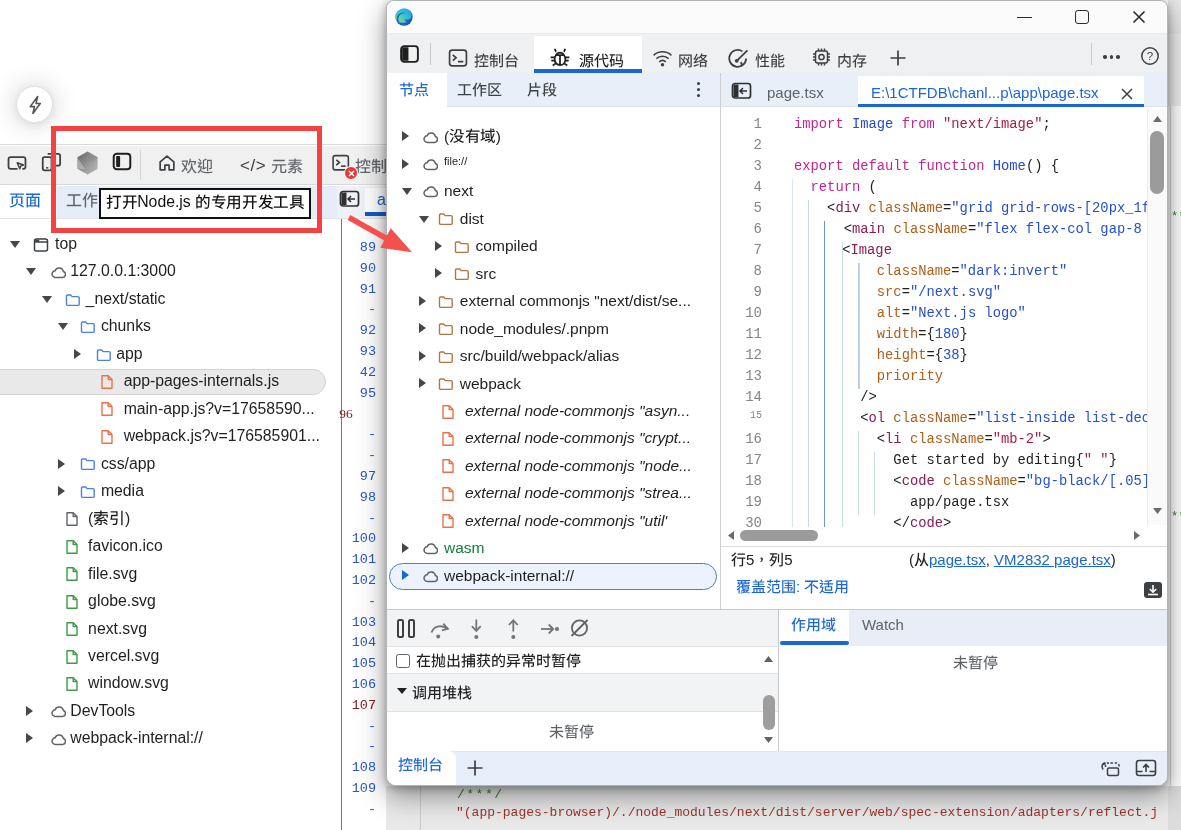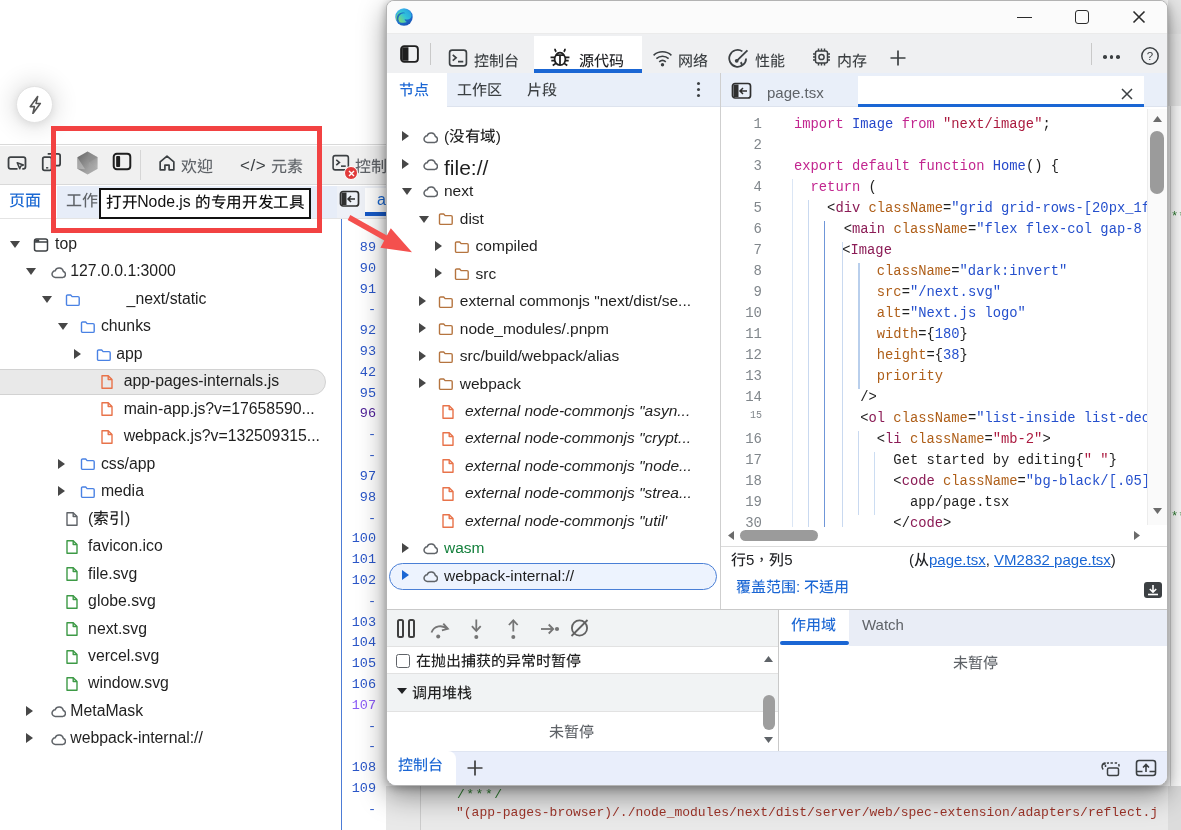--- a/index.html
+++ b/index.html
@@ -168,21 +168,21 @@
 <div style="position:absolute;left:55px;top:234.8px;font-size:15.8px;color:#1f1f1f;white-space:nowrap;line-height:1.2;"><span>top</span></div>
 <div style="position:absolute;left:25.8px;top:268.48px;width:0;height:0;border-left:5.8px solid transparent;border-right:5.8px solid transparent;border-top:7.2px solid #474747"></div>
 <svg style="position:absolute;left:48.8px;top:263.58px;" width="17" height="17" viewBox="0 0 16 16">
     <path d="M6.1 12.6a3.1 3.1 0 0 1-.3-6.2A4 4 0 0 1 13.5 7a2.9 2.9 0 0 1-.4 5.6z" fill="none" stroke="#5f6368" stroke-width="1.4"></path>
   </svg>
 <div style="position:absolute;left:70.3px;top:262.28px;font-size:15.8px;color:#1f1f1f;white-space:nowrap;line-height:1.2;"><span>127.0.0.1:3000</span></div>
 <div style="position:absolute;left:42px;top:295.96px;width:0;height:0;border-left:5.8px solid transparent;border-right:5.8px solid transparent;border-top:7.2px solid #474747"></div>
 <svg style="position:absolute;left:64.6px;top:291.56px;" width="16" height="16" viewBox="0 0 16 16">
     <path d="M1.5 4.2c0-.7.5-1.2 1.2-1.2h3l1.4 1.6h5.9c.7 0 1.2.5 1.2 1.2v6.4c0 .7-.5 1.2-1.2 1.2H2.7c-.7 0-1.2-.5-1.2-1.2z" fill="none" stroke="#4a82e4" stroke-width="1.4" stroke-linejoin="round"></path>
   </svg>
-<div style="position:absolute;left:85.6px;top:289.76px;font-size:15.8px;color:#1f1f1f;white-space:nowrap;line-height:1.2;margin-left:41px;"><span>_next/static</span></div>
+<div style="position:absolute;left:85.6px;top:289.76px;font-size:15.8px;color:#1f1f1f;white-space:nowrap;line-height:1.2;"><span>_next/static</span></div>
 <div style="position:absolute;left:58.2px;top:323.44px;width:0;height:0;border-left:5.8px solid transparent;border-right:5.8px solid transparent;border-top:7.2px solid #474747"></div>
 <svg style="position:absolute;left:80.4px;top:319.04px;" width="16" height="16" viewBox="0 0 16 16">
     <path d="M1.5 4.2c0-.7.5-1.2 1.2-1.2h3l1.4 1.6h5.9c.7 0 1.2.5 1.2 1.2v6.4c0 .7-.5 1.2-1.2 1.2H2.7c-.7 0-1.2-.5-1.2-1.2z" fill="none" stroke="#4a82e4" stroke-width="1.4" stroke-linejoin="round"></path>
   </svg>
 <div style="position:absolute;left:100.9px;top:317.24px;font-size:15.8px;color:#1f1f1f;white-space:nowrap;line-height:1.2;"><span>chunks</span></div>
 <div style="position:absolute;left:74.4px;top:348.72px;width:0;height:0;border-top:5.8px solid transparent;border-bottom:5.8px solid transparent;border-left:7.2px solid #474747"></div>
 <svg style="position:absolute;left:96.2px;top:346.52px;" width="16" height="16" viewBox="0 0 16 16">
     <path d="M1.5 4.2c0-.7.5-1.2 1.2-1.2h3l1.4 1.6h5.9c.7 0 1.2.5 1.2 1.2v6.4c0 .7-.5 1.2-1.2 1.2H2.7c-.7 0-1.2-.5-1.2-1.2z" fill="none" stroke="#4a82e4" stroke-width="1.4" stroke-linejoin="round"></path>
   </svg>
 <div style="position:absolute;left:116.2px;top:344.72px;font-size:15.8px;color:#1f1f1f;white-space:nowrap;line-height:1.2;"><span>app</span></div>
@@ -193,21 +193,21 @@
 <div style="position:absolute;left:123.65px;top:372.2px;font-size:15.8px;color:#1f1f1f;white-space:nowrap;line-height:1.2;"><span>app-pages-internals.js</span></div>
 <svg style="position:absolute;left:99.15px;top:401.48px;" width="16" height="16" viewBox="0 0 16 16">
     <path d="M3 1.7h6.2L13 5.5v8.8H3z" fill="none" stroke="#e8734a" stroke-width="1.4" stroke-linejoin="round"></path>
     <path d="M9.2 1.7v3.8H13" fill="none" stroke="#e8734a" stroke-width="1.4" stroke-linejoin="round"></path>
   </svg>
 <div style="position:absolute;left:123.65px;top:399.68px;font-size:15.8px;color:#1f1f1f;white-space:nowrap;line-height:1.2;"><span>main-app.js?v=17658590...</span></div>
 <svg style="position:absolute;left:99.15px;top:428.96px;" width="16" height="16" viewBox="0 0 16 16">
     <path d="M3 1.7h6.2L13 5.5v8.8H3z" fill="none" stroke="#e8734a" stroke-width="1.4" stroke-linejoin="round"></path>
     <path d="M9.2 1.7v3.8H13" fill="none" stroke="#e8734a" stroke-width="1.4" stroke-linejoin="round"></path>
   </svg>
-<div style="position:absolute;left:123.65px;top:427.16px;font-size:15.8px;color:#1f1f1f;white-space:nowrap;line-height:1.2;"><span>webpack.js?v=132509315...</span></div>
+<div style="position:absolute;left:123.65px;top:427.16px;font-size:15.8px;color:#1f1f1f;white-space:nowrap;line-height:1.2;"><span>webpack.js?v=176585901...</span></div>
 <div style="position:absolute;left:58.2px;top:458.64px;width:0;height:0;border-top:5.8px solid transparent;border-bottom:5.8px solid transparent;border-left:7.2px solid #474747"></div>
 <svg style="position:absolute;left:80.4px;top:456.44px;" width="16" height="16" viewBox="0 0 16 16">
     <path d="M1.5 4.2c0-.7.5-1.2 1.2-1.2h3l1.4 1.6h5.9c.7 0 1.2.5 1.2 1.2v6.4c0 .7-.5 1.2-1.2 1.2H2.7c-.7 0-1.2-.5-1.2-1.2z" fill="none" stroke="#4a82e4" stroke-width="1.4" stroke-linejoin="round"></path>
   </svg>
 <div style="position:absolute;left:100.9px;top:454.64px;font-size:15.8px;color:#1f1f1f;white-space:nowrap;line-height:1.2;"><span>css/app</span></div>
 <div style="position:absolute;left:58.2px;top:486.12px;width:0;height:0;border-top:5.8px solid transparent;border-bottom:5.8px solid transparent;border-left:7.2px solid #474747"></div>
 <svg style="position:absolute;left:80.4px;top:483.92px;" width="16" height="16" viewBox="0 0 16 16">
     <path d="M1.5 4.2c0-.7.5-1.2 1.2-1.2h3l1.4 1.6h5.9c.7 0 1.2.5 1.2 1.2v6.4c0 .7-.5 1.2-1.2 1.2H2.7c-.7 0-1.2-.5-1.2-1.2z" fill="none" stroke="#4a82e4" stroke-width="1.4" stroke-linejoin="round"></path>
   </svg>
 <div style="position:absolute;left:100.9px;top:482.12px;font-size:15.8px;color:#1f1f1f;white-space:nowrap;line-height:1.2;"><span>media</span></div>
@@ -247,50 +247,50 @@
 <div style="position:absolute;left:88.1px;top:647px;font-size:15.8px;color:#1f1f1f;white-space:nowrap;line-height:1.2;"><span>vercel.svg</span></div>
 <svg style="position:absolute;left:63.6px;top:676.28px;" width="16" height="16" viewBox="0 0 16 16">
     <path d="M3 1.7h6.2L13 5.5v8.8H3z" fill="none" stroke="#3d9a46" stroke-width="1.4" stroke-linejoin="round"></path>
     <path d="M9.2 1.7v3.8H13" fill="none" stroke="#3d9a46" stroke-width="1.4" stroke-linejoin="round"></path>
   </svg>
 <div style="position:absolute;left:88.1px;top:674.48px;font-size:15.8px;color:#1f1f1f;white-space:nowrap;line-height:1.2;"><span>window.svg</span></div>
 <div style="position:absolute;left:25.8px;top:705.96px;width:0;height:0;border-top:5.8px solid transparent;border-bottom:5.8px solid transparent;border-left:7.2px solid #474747"></div>
 <svg style="position:absolute;left:48.8px;top:703.26px;" width="17" height="17" viewBox="0 0 16 16">
     <path d="M6.1 12.6a3.1 3.1 0 0 1-.3-6.2A4 4 0 0 1 13.5 7a2.9 2.9 0 0 1-.4 5.6z" fill="none" stroke="#5f6368" stroke-width="1.4"></path>
   </svg>
-<div style="position:absolute;left:70.3px;top:701.96px;font-size:15.8px;color:#1f1f1f;white-space:nowrap;line-height:1.2;"><span>MetaMask</span></div>
+<div style="position:absolute;left:70.3px;top:701.96px;font-size:15.8px;color:#1f1f1f;white-space:nowrap;line-height:1.2;"><span>DevTools</span></div>
 <div style="position:absolute;left:25.8px;top:733.44px;width:0;height:0;border-top:5.8px solid transparent;border-bottom:5.8px solid transparent;border-left:7.2px solid #474747"></div>
 <svg style="position:absolute;left:48.8px;top:730.74px;" width="17" height="17" viewBox="0 0 16 16">
     <path d="M6.1 12.6a3.1 3.1 0 0 1-.3-6.2A4 4 0 0 1 13.5 7a2.9 2.9 0 0 1-.4 5.6z" fill="none" stroke="#5f6368" stroke-width="1.4"></path>
   </svg>
 <div style="position:absolute;left:70.3px;top:729.44px;font-size:15.8px;color:#1f1f1f;white-space:nowrap;line-height:1.2;"><span>webpack-internal://</span></div>
 <div style="position:absolute;left:340.5px;top:219px;width:1.6px;height:611px;background:#4d7cd6"></div>
 <div style="position:absolute;left:316px;top:240px;width:60px;text-align:right;font-size:13.5px;color:#2a56c8;font-family:'Liberation Mono',monospace">89</div>
 <div style="position:absolute;left:316px;top:260.81px;width:60px;text-align:right;font-size:13.5px;color:#2a56c8;font-family:'Liberation Mono',monospace">90</div>
 <div style="position:absolute;left:316px;top:281.62px;width:60px;text-align:right;font-size:13.5px;color:#2a56c8;font-family:'Liberation Mono',monospace">91</div>
 <div style="position:absolute;left:316px;top:302.43px;width:60px;text-align:right;font-size:13.5px;color:#2a56c8;font-family:'Liberation Mono',monospace">-</div>
 <div style="position:absolute;left:316px;top:323.24px;width:60px;text-align:right;font-size:13.5px;color:#2a56c8;font-family:'Liberation Mono',monospace">92</div>
 <div style="position:absolute;left:316px;top:344.05px;width:60px;text-align:right;font-size:13.5px;color:#2a56c8;font-family:'Liberation Mono',monospace">93</div>
 <div style="position:absolute;left:316px;top:364.86px;width:60px;text-align:right;font-size:13.5px;color:#2a56c8;font-family:'Liberation Mono',monospace">42</div>
 <div style="position:absolute;left:316px;top:385.67px;width:60px;text-align:right;font-size:13.5px;color:#2a56c8;font-family:'Liberation Mono',monospace">95</div>
-<div style="position:absolute;left:316px;top:406.48px;width:60px;text-align:right;font-size:13.5px;color:#4c1d95;font-family:Liberation Mono, monospace">96</div>
+<div style="position:absolute;left:316px;top:406.48px;width:60px;text-align:center;font-size:13.5px;color:#7f1d1d;font-family:Liberation Serif, serif">96</div>
 <div style="position:absolute;left:316px;top:427.29px;width:60px;text-align:right;font-size:13.5px;color:#2a56c8;font-family:'Liberation Mono',monospace">-</div>
 <div style="position:absolute;left:316px;top:448.1px;width:60px;text-align:right;font-size:13.5px;color:#2a56c8;font-family:'Liberation Mono',monospace">-</div>
 <div style="position:absolute;left:316px;top:468.91px;width:60px;text-align:right;font-size:13.5px;color:#2a56c8;font-family:'Liberation Mono',monospace">97</div>
 <div style="position:absolute;left:316px;top:489.72px;width:60px;text-align:right;font-size:13.5px;color:#2a56c8;font-family:'Liberation Mono',monospace">98</div>
 <div style="position:absolute;left:316px;top:510.53px;width:60px;text-align:right;font-size:13.5px;color:#2a56c8;font-family:'Liberation Mono',monospace">-</div>
 <div style="position:absolute;left:316px;top:531.34px;width:60px;text-align:right;font-size:13.5px;color:#2a56c8;font-family:'Liberation Mono',monospace">100</div>
 <div style="position:absolute;left:316px;top:552.15px;width:60px;text-align:right;font-size:13.5px;color:#2a56c8;font-family:'Liberation Mono',monospace">101</div>
 <div style="position:absolute;left:316px;top:572.96px;width:60px;text-align:right;font-size:13.5px;color:#2a56c8;font-family:'Liberation Mono',monospace">102</div>
 <div style="position:absolute;left:316px;top:593.77px;width:60px;text-align:right;font-size:13.5px;color:#2a56c8;font-family:'Liberation Mono',monospace">-</div>
 <div style="position:absolute;left:316px;top:614.58px;width:60px;text-align:right;font-size:13.5px;color:#2a56c8;font-family:'Liberation Mono',monospace">103</div>
 <div style="position:absolute;left:316px;top:635.39px;width:60px;text-align:right;font-size:13.5px;color:#2a56c8;font-family:'Liberation Mono',monospace">104</div>
 <div style="position:absolute;left:316px;top:656.2px;width:60px;text-align:right;font-size:13.5px;color:#2a56c8;font-family:'Liberation Mono',monospace">105</div>
 <div style="position:absolute;left:316px;top:677.01px;width:60px;text-align:right;font-size:13.5px;color:#2a56c8;font-family:'Liberation Mono',monospace">106</div>
-<div style="position:absolute;left:316px;top:697.82px;width:60px;text-align:right;font-size:13.5px;color:#8b5cf6;font-family:'Liberation Mono',monospace">107</div>
+<div style="position:absolute;left:316px;top:697.82px;width:60px;text-align:right;font-size:13.5px;color:#7f1d1d;font-family:'Liberation Mono',monospace">107</div>
 <div style="position:absolute;left:316px;top:718.63px;width:60px;text-align:right;font-size:13.5px;color:#2a56c8;font-family:'Liberation Mono',monospace">-</div>
 <div style="position:absolute;left:316px;top:739.44px;width:60px;text-align:right;font-size:13.5px;color:#2a56c8;font-family:'Liberation Mono',monospace">-</div>
 <div style="position:absolute;left:316px;top:760.25px;width:60px;text-align:right;font-size:13.5px;color:#2a56c8;font-family:'Liberation Mono',monospace">108</div>
 <div style="position:absolute;left:316px;top:781.06px;width:60px;text-align:right;font-size:13.5px;color:#2a56c8;font-family:'Liberation Mono',monospace">109</div>
 <div style="position:absolute;left:316px;top:801.87px;width:60px;text-align:right;font-size:13.5px;color:#2a56c8;font-family:'Liberation Mono',monospace">-</div>
 <div style="position:absolute;left:386px;top:786px;width:795px;height:44px;background:#e9e9e9"></div>
 <div style="position:absolute;left:419.5px;top:786px;width:1px;height:44px;background:#cccccc"></div>
 <div class="mono" style="position:absolute;left:457px;top:787px;font-size:13px;color:#2f7d31;letter-spacing:1.5px">/***/</div>
 <div class="mono" style="position:absolute;left:456px;top:805px;font-size:13px;color:#9c3328;white-space:nowrap">"(app-pages-browser)/./node_modules/next/dist/server/web/spec-extension/adapters/reflect.j</div>
 <div style="position:absolute;left:1168px;top:0;width:13px;height:830px;background:#fff"></div>
@@ -451,40 +451,41 @@
 <div style="position:absolute;left:310px;top:87px;width:3.4px;height:3.4px;border-radius:50%;background:#3c4043"></div>
 <div style="position:absolute;left:310px;top:93px;width:3.4px;height:3.4px;border-radius:50%;background:#3c4043"></div>
 <svg style="position:absolute;left:344px;top:81px" width="21" height="18" viewBox="0 0 21 18">
       <rect x="1.5" y="1.5" width="18" height="14.5" rx="2.5" fill="none" stroke="#2f2f2f" stroke-width="1.7"></rect>
       <path d="M2.5 2.5h5v12.5h-5z" fill="#2f2f2f"></path>
       <path d="M16 9H9.5M12 6l-3 3 3 3" fill="none" stroke="#2f2f2f" stroke-width="1.5"></path>
     </svg>
 <div style="position:absolute;left:380px;top:83px;font-size:15px;color:#5f6368;white-space:nowrap;line-height:1.2;"><span>page.tsx</span></div>
 <div style="position:absolute;left:471px;top:75px;width:286px;height:28px;background:#fff"></div>
 <div style="position:absolute;left:471px;top:103px;width:286px;height:2.8px;background:#1a66d4"></div>
+<div style="position:absolute;left:484px;top:83px;font-size:15px;color:#1a66d4;white-space:nowrap;line-height:1.2;"><span>E:\1CTFDB\chanl...p\app\page.tsx</span></div>
 <svg style="position:absolute;left:733px;top:86px" width="14" height="14" viewBox="0 0 14 14">
       <path d="M2 2l10 10M12 2L2 12" stroke="#3c4043" stroke-width="1.5"></path>
     </svg>
 <div style="position:absolute;left:2px;top:561.7px;width:328px;height:27px;border-radius:13.5px;background:#edf3fe;border:1.3px solid #4a7fd6"></div>
 <div style="position:absolute;left:15px;top:130.2px;width:0;height:0;border-top:5.8px solid transparent;border-bottom:5.8px solid transparent;border-left:7.2px solid #474747"></div>
 <svg style="position:absolute;left:34px;top:127.5px" width="17" height="17" viewBox="0 0 16 16">
       <path d="M6.1 12.6a3.1 3.1 0 0 1-.3-6.2A4 4 0 0 1 13.5 7a2.9 2.9 0 0 1-.4 5.6z" fill="none" stroke="#5f6368" stroke-width="1.4"></path>
     </svg>
 <div style="position:absolute;left:57px;top:126.5px;font-size:15.5px;color:#1f1f1f;white-space:nowrap;line-height:1.2;"><span>(</span><svg class="k" width="15.5" height="15.5" viewBox="0 0 1000 1000">
         <use href="#c37"></use>
       </svg><svg class="k" width="15.5" height="15.5" viewBox="0 0 1000 1000">
         <use href="#c32"></use>
       </svg><svg class="k" width="15.5" height="15.5" viewBox="0 0 1000 1000">
         <use href="#c17"></use>
       </svg><span>)</span></div>
 <div style="position:absolute;left:15px;top:157.65px;width:0;height:0;border-top:5.8px solid transparent;border-bottom:5.8px solid transparent;border-left:7.2px solid #474747"></div>
 <svg style="position:absolute;left:34px;top:154.95px" width="17" height="17" viewBox="0 0 16 16">
       <path d="M6.1 12.6a3.1 3.1 0 0 1-.3-6.2A4 4 0 0 1 13.5 7a2.9 2.9 0 0 1-.4 5.6z" fill="none" stroke="#5f6368" stroke-width="1.4"></path>
     </svg>
-<div style="position:absolute;left:57px;top:153.95px;font-size:21px;color:#1f1f1f;white-space:nowrap;line-height:1.2;"><span>file://</span></div>
+<div style="position:absolute;left:57px;top:153.95px;font-size:11px;color:#1f1f1f;white-space:nowrap;line-height:1.2;"><span>file://</span></div>
 <div style="position:absolute;left:15px;top:187.3px;width:0;height:0;border-left:5.8px solid transparent;border-right:5.8px solid transparent;border-top:7.2px solid #474747"></div>
 <svg style="position:absolute;left:34px;top:182.4px" width="17" height="17" viewBox="0 0 16 16">
       <path d="M6.1 12.6a3.1 3.1 0 0 1-.3-6.2A4 4 0 0 1 13.5 7a2.9 2.9 0 0 1-.4 5.6z" fill="none" stroke="#5f6368" stroke-width="1.4"></path>
     </svg>
 <div style="position:absolute;left:57px;top:181.4px;font-size:15.5px;color:#1f1f1f;white-space:nowrap;line-height:1.2;"><span>next</span></div>
 <div style="position:absolute;left:31.5px;top:214.75px;width:0;height:0;border-left:5.8px solid transparent;border-right:5.8px solid transparent;border-top:7.2px solid #474747"></div>
 <svg style="position:absolute;left:50.5px;top:210.35px" width="16" height="16" viewBox="0 0 16 16">
       <path d="M1.5 4.2c0-.7.5-1.2 1.2-1.2h3l1.4 1.6h5.9c.7 0 1.2.5 1.2 1.2v6.4c0 .7-.5 1.2-1.2 1.2H2.7c-.7 0-1.2-.5-1.2-1.2z" fill="none" stroke="#b5743f" stroke-width="1.4" stroke-linejoin="round"></path>
     </svg>
 <div style="position:absolute;left:72.8px;top:208.85px;font-size:15.5px;color:#1f1f1f;white-space:nowrap;line-height:1.2;"><span>dist</span></div>

